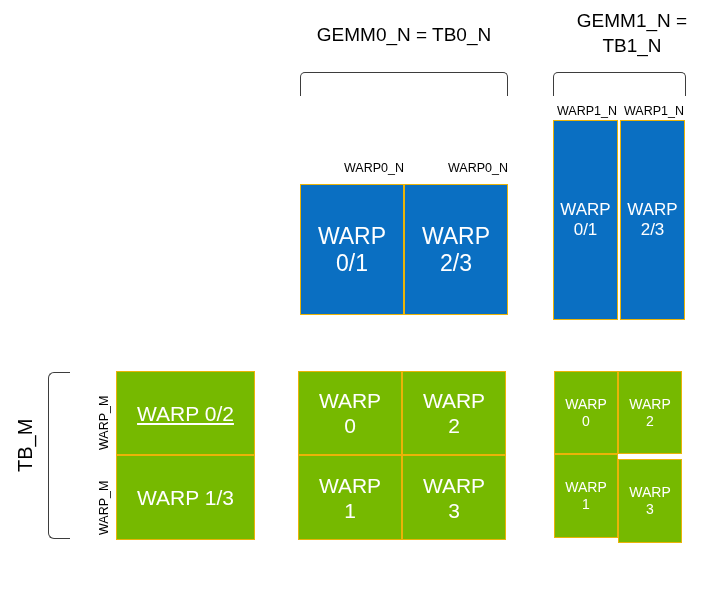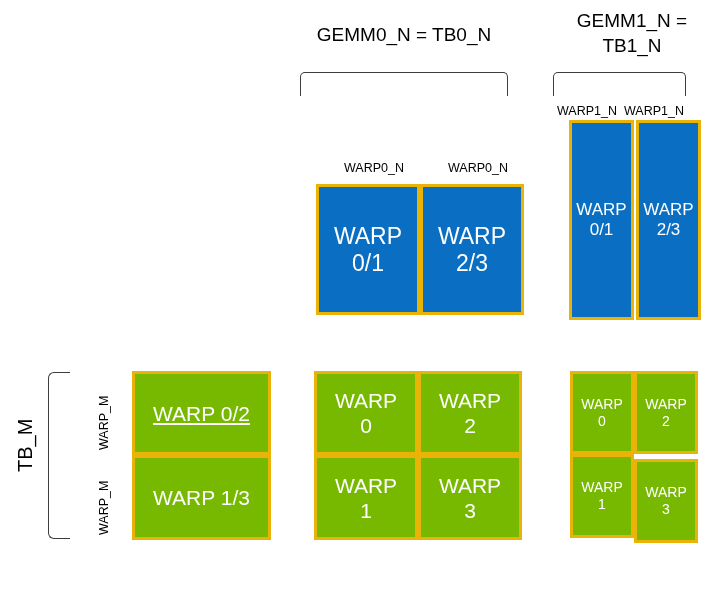--- a/index.html
+++ b/index.html
@@ -71,28 +71,27 @@
     line-height: 22px;
     white-space: nowrap;
     color: #000000;
     transform-origin: 0 0;
     transform: rotate(-90deg);
   }
 
   
   .cell {
     box-sizing: border-box;
-    border: 3px solid #eab308;
+    border: 1px solid #eab308;
     display: flex;
     align-items: center;
     justify-content: center;
     text-align: center;
     color: #ffffff;
     white-space: pre-line;
-    margin-left: 16px;
   }
   .cell.blue  { background: #0a6fc2; }
   .cell.green { background: #76b900; }
 
   .t-lg  { font-size: 23px; line-height: 27px; }
   .t-md  { font-size: 21px; line-height: 25px; }
   .t-sm  { font-size: 17px; line-height: 20px; }
   .t-xs  { font-size: 14px; line-height: 17px; }
 </style>
 </head>

